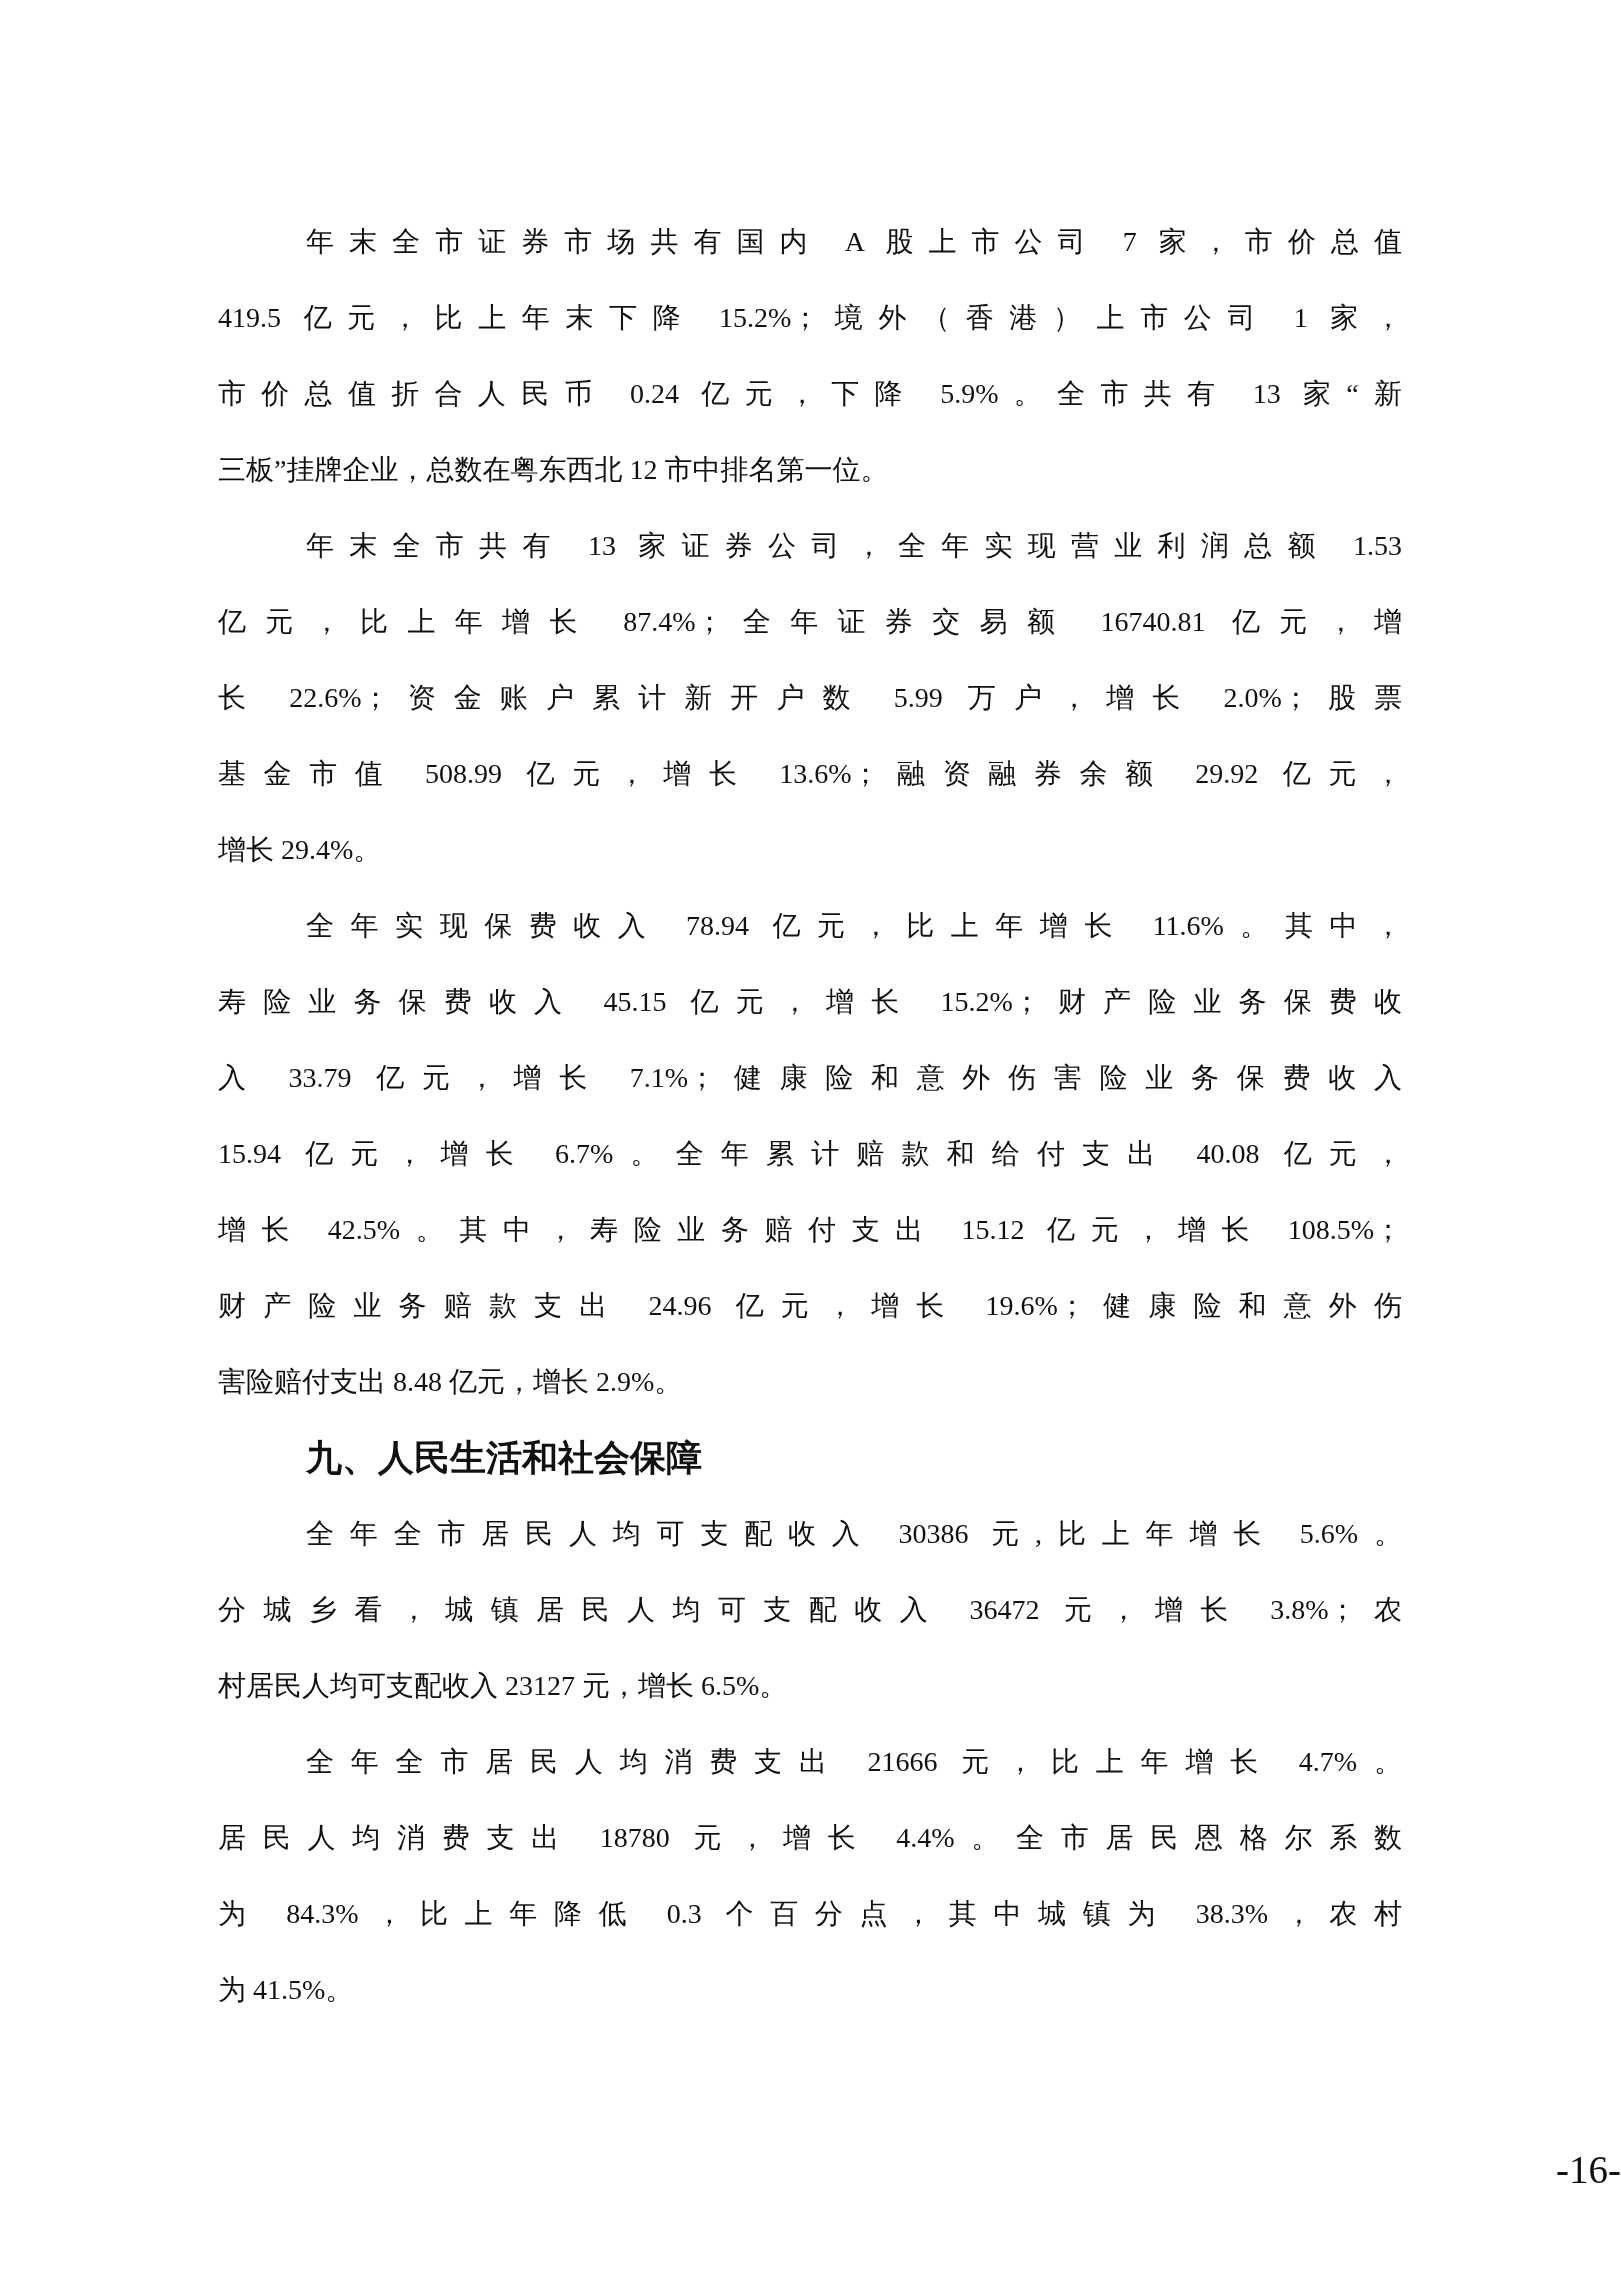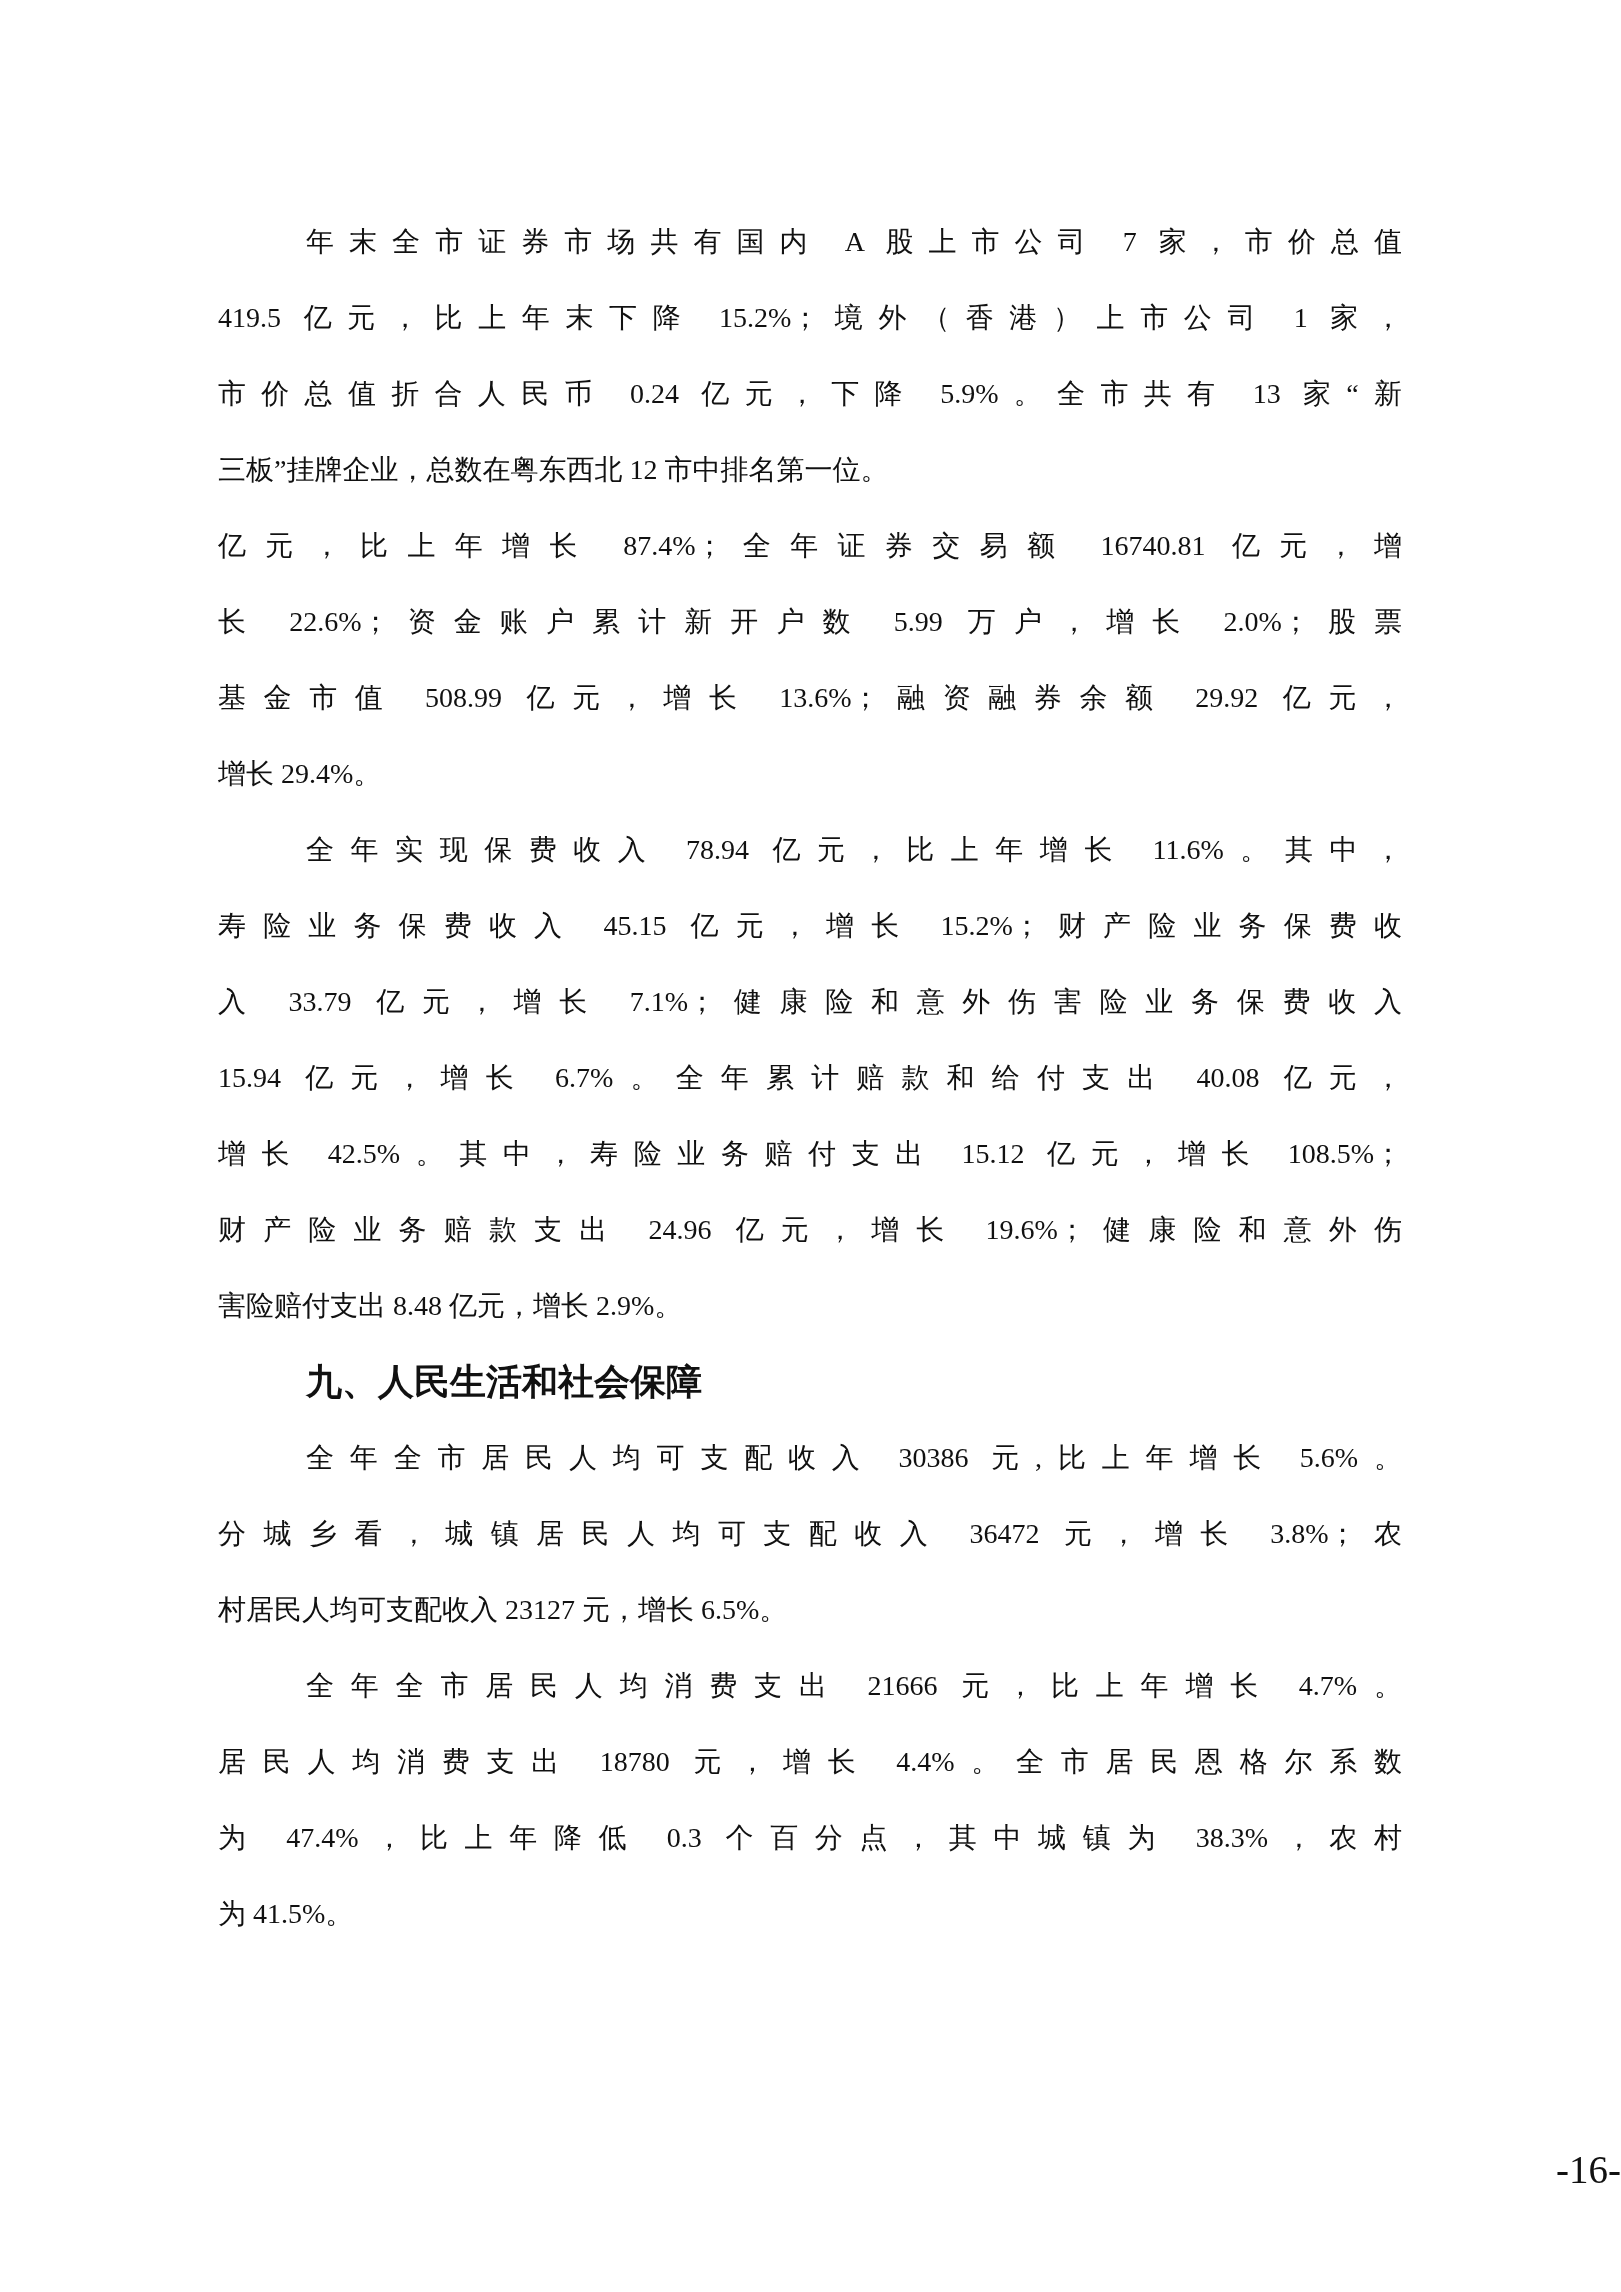--- a/index.html
+++ b/index.html
@@ -62,20 +62,21 @@
 <div class="page">
 
   <div>
     <div class="line indent">年末全市证券市场共有国内 A 股上市公司 7 家，市价总值</div>
     <div class="line">419.5 亿元，比上年末下降 15.2%；境外（香港）上市公司 1 家，</div>
     <div class="line">市价总值折合人民币 0.24 亿元，下降 5.9%。全市共有 13 家“新</div>
     <div class="line last">三板”挂牌企业，总数在粤东西北 12 市中排名第一位。</div>
   </div>
 
   <div>
+    <div class="line indent">年末全市共有 13 家证券公司，全年实现营业利润总额 1.53</div>
     <div class="line">亿元，比上年增长 87.4%；全年证券交易额 16740.81 亿元，增</div>
     <div class="line">长 22.6%；资金账户累计新开户数 5.99 万户，增长 2.0%；股票</div>
     <div class="line">基金市值 508.99 亿元，增长 13.6%；融资融券余额 29.92 亿元，</div>
     <div class="line last">增长 29.4%。</div>
   </div>
 
   <div>
     <div class="line indent">全年实现保费收入 78.94 亿元，比上年增长 11.6%。其中，</div>
     <div class="line">寿险业务保费收入 45.15 亿元，增长 15.2%；财产险业务保费收</div>
     <div class="line">入 33.79 亿元，增长 7.1%；健康险和意外伤害险业务保费收入</div>
@@ -89,20 +90,20 @@
 
   <div>
     <div class="line indent">全年全市居民人均可支配收入 30386 元,比上年增长 5.6%。</div>
     <div class="line">分城乡看，城镇居民人均可支配收入 36472 元，增长 3.8%；农</div>
     <div class="line last">村居民人均可支配收入 23127 元，增长 6.5%。</div>
   </div>
 
   <div>
     <div class="line indent">全年全市居民人均消费支出 21666 元，比上年增长 4.7%。</div>
     <div class="line">居民人均消费支出 18780 元，增长 4.4%。全市居民恩格尔系数</div>
-    <div class="line">为 47.4%，比上年降低 0.3 个百分点，其中城镇为 38.3%，农村</div>
+    <div class="line">为 84.3%，比上年降低 0.3 个百分点，其中城镇为 38.3%，农村</div>
     <div class="line last">为 41.5%。</div>
   </div>
 
 </div>
 
 <div class="page-number">-16-</div>
 
 
 </body></html>

